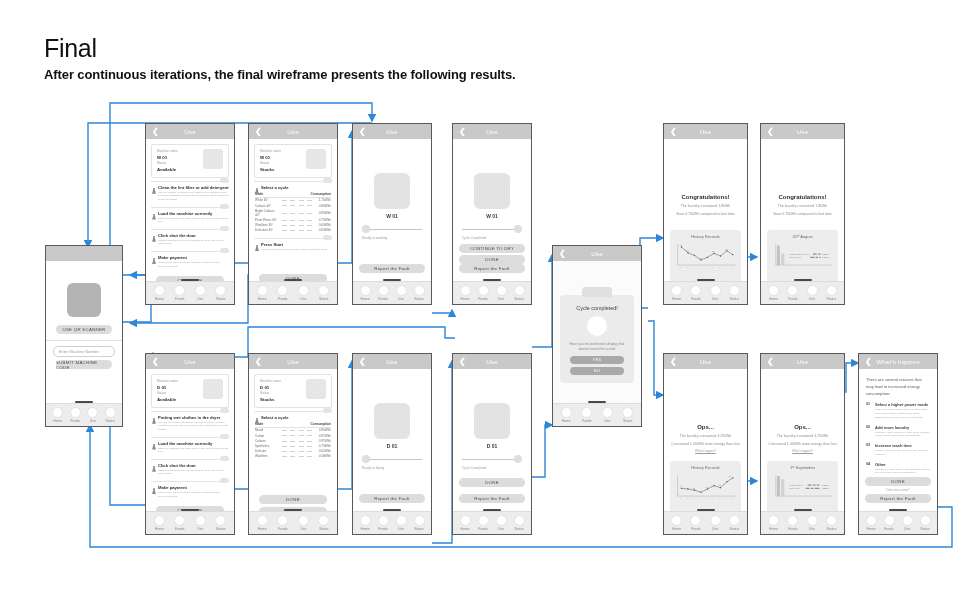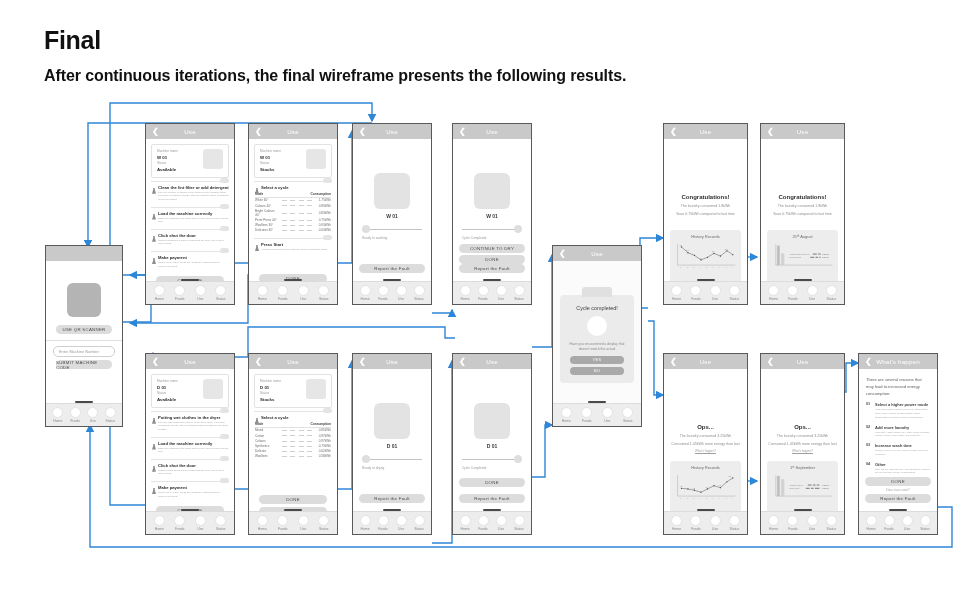--- a/index.html
+++ b/index.html
@@ -2,26 +2,26 @@
 <html><head>
 <meta charset="utf-8">
 <style>
   html,body{margin:0;padding:0;}
   body{
     width:977px;height:600px;background:#ffffff;
     font-family:"Liberation Sans",sans-serif;color:#111;
     overflow:hidden;position:relative;
   }
   .page-title{
-    position:absolute;left:44px;top:26px;
-    font-size:25px;font-weight:700;letter-spacing:-0.3px;
+    position:absolute;left:44px;top:34px;
+    font-size:25px;font-weight:400;letter-spacing:-0.3px;
   }
   .page-sub{
     position:absolute;left:44px;top:67px;
-    font-size:16px;font-weight:700;letter-spacing:-0.1px;
+    font-size:13px;font-weight:700;letter-spacing:-0.1px;
   }
 
   
   #flow{position:absolute;left:0;top:95px;width:977px;height:505px;}
   #connectors{position:absolute;left:0;top:0;width:977px;height:505px;pointer-events:none;}
 
   
   .phone{
     position:absolute;background:#fff;border:1.2px solid #59595b;
     box-sizing:border-box;overflow:hidden;

